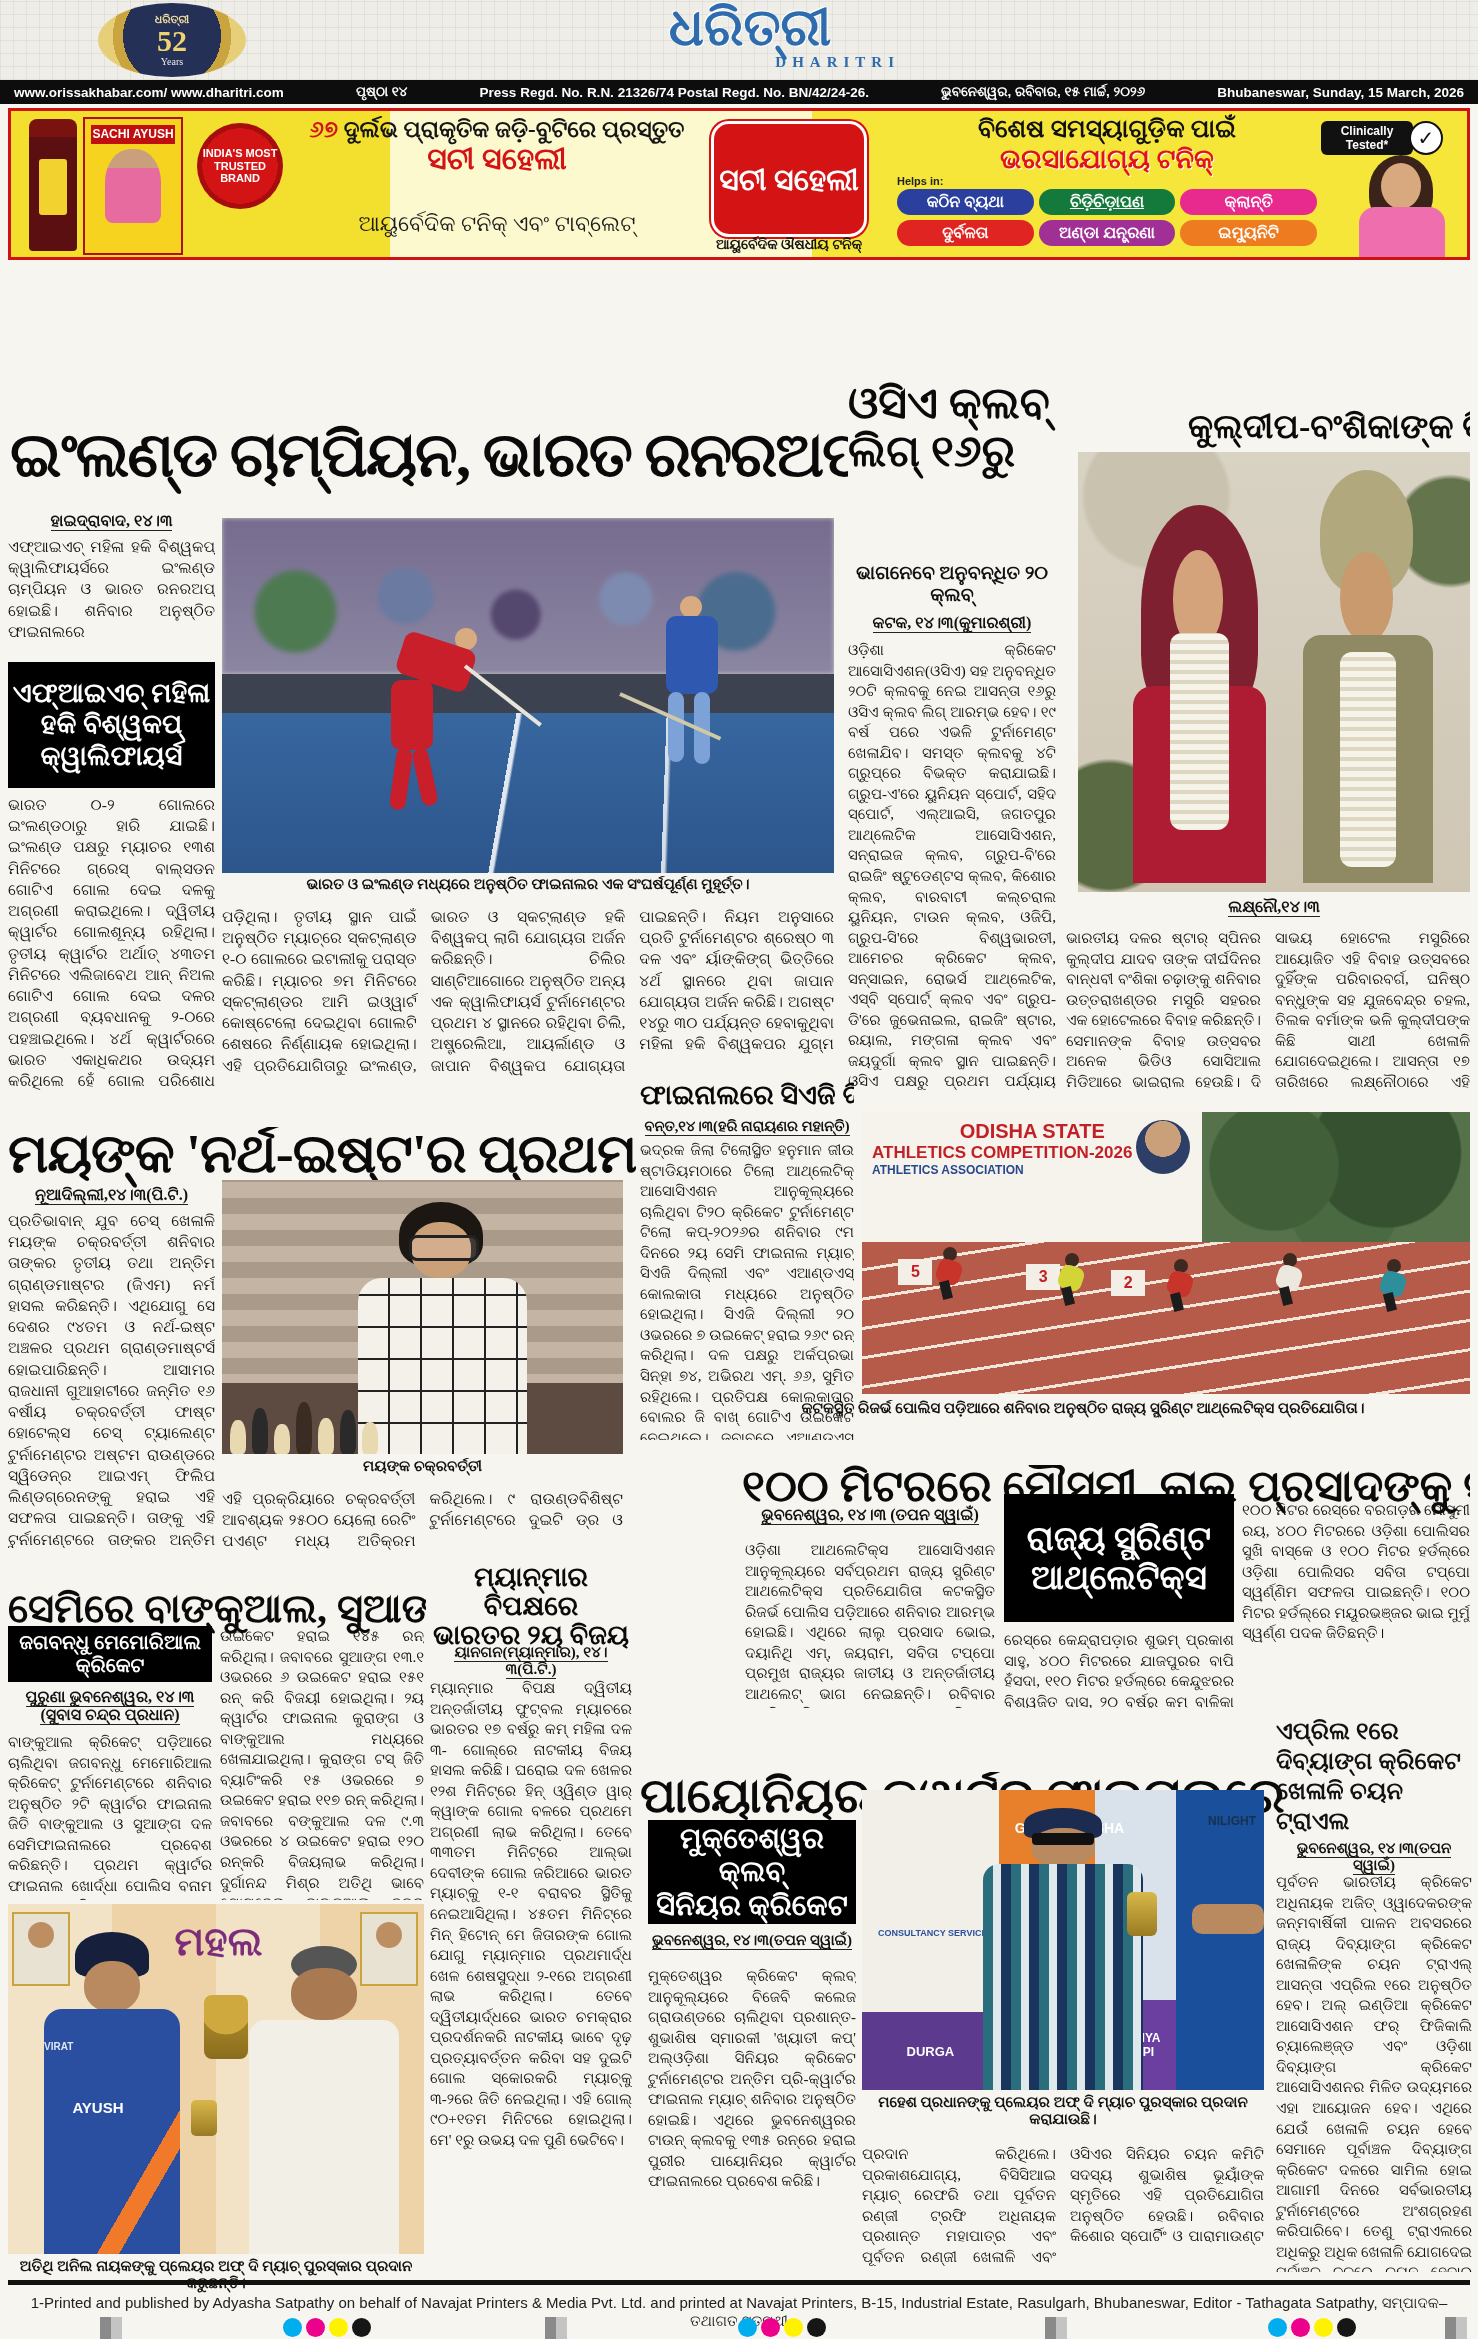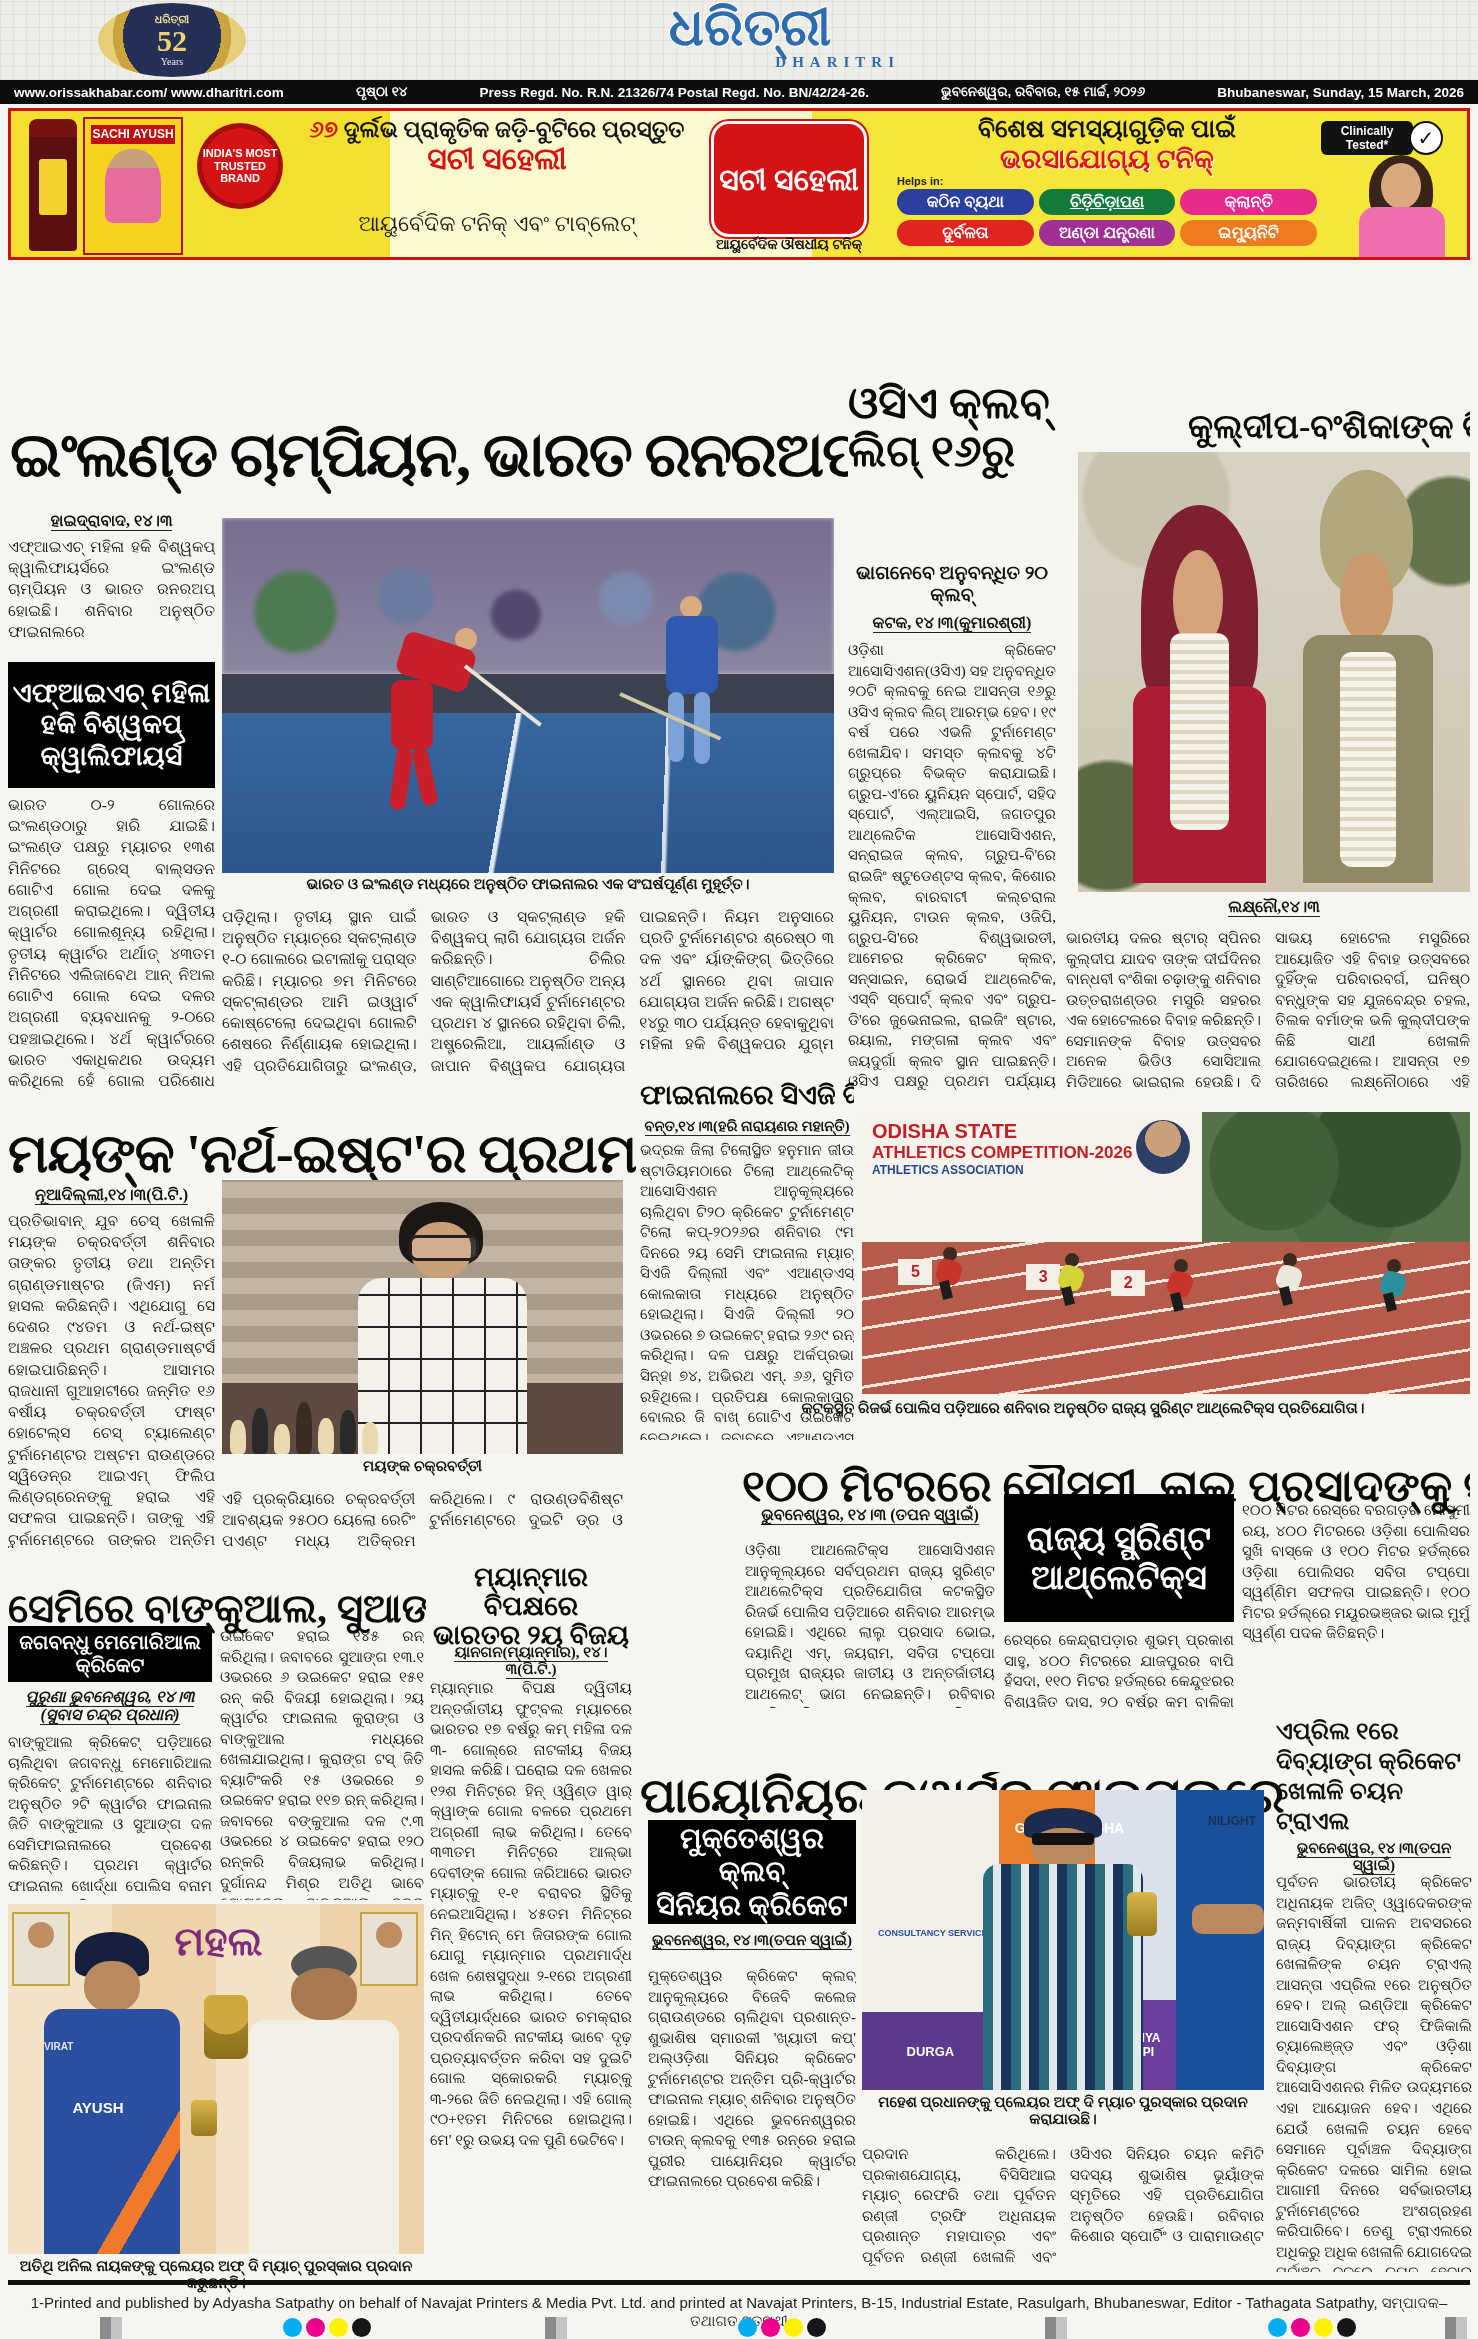--- a/index.html
+++ b/index.html
@@ -126,21 +126,21 @@
       repeating-linear-gradient(0deg,transparent 0 30px,#222 30px 32px),#f4f1ea;}
   .pieces{position:absolute;left:0;bottom:0;width:100%;height:18%;display:flex;align-items:flex-end;gap:6px;padding:0 8px;}
   .pc{width:16px;border-radius:45% 45% 20% 20%;}
   
   .at-trees{position:absolute;right:0;top:0;width:46%;height:48%;background:
      radial-gradient(circle at 30% 40%,#41603a 0 30%,transparent 31%),
      radial-gradient(circle at 70% 30%,#35512f 0 34%,transparent 35%),
      radial-gradient(circle at 55% 70%,#4a6a42 0 30%,transparent 31%),#55724a;}
   .at-banner{position:absolute;left:0;top:0;width:56%;height:46%;background:#f6f3ec;padding:8px 10px;box-sizing:border-box;
      font-family:"Liberation Sans",sans-serif;}
-  .at-banner .t1{color:#c22026;font-weight:bold;font-size:20px;}
+  .at-banner .t1{color:#c22026;font-weight:bold;font-size:20px;text-align:center;}
   .at-banner .t2{color:#c22026;font-weight:bold;font-size:17px;}
   .at-banner .t3{color:#27488e;font-weight:bold;font-size:12px;}
   .at-off{position:absolute;right:12px;top:8px;width:54px;height:54px;border-radius:50%;background:radial-gradient(circle at 50% 35%,#caa07a 0 40%,#2d3f66 41%);}
   .at-track{position:absolute;left:0;bottom:0;width:100%;height:54%;background:
      repeating-linear-gradient(171deg,#b65a49 0 26px,#f0e6da 26px 29px);}
   .lane-num{position:absolute;width:34px;height:26px;background:#f3efe6;color:#c22026;font-weight:bold;
      font-size:16px;display:flex;align-items:center;justify-content:center;font-family:"Liberation Sans",sans-serif;}
   .runner{position:absolute;width:30px;height:52px;}
   .runner .rh{position:absolute;left:8px;top:0;width:14px;height:14px;border-radius:50%;background:#3c2a20;}
   .runner .rb{position:absolute;left:2px;top:13px;width:24px;height:24px;border-radius:8px;transform:rotate(18deg);}
@@ -389,21 +389,21 @@
   <div class="abs dl" style="left:745px;top:1506px;width:250px;">
     <span>ଭୁବନେଶ୍ୱର, ୧୪।୩ (ତପନ ସ୍ୱାଇଁ)</span></div>
   <div class="abs kick" style="left:1004px;top:1494px;width:230px;height:128px;font-size:34px;">ରାଜ୍ୟ ସ୍ପ୍ରିଣ୍ଟ
 ଆଥ୍‌ଲେଟିକ୍ସ</div>
   <div class="abs body" style="left:745px;top:1540px;width:250px;height:168px;font-size:15px;">ଓଡ଼ିଶା ଆଥଲେଟିକ୍ସ ଆସୋସିଏଶନ ଆନୁକୂଲ୍ୟରେ ସର୍ବପ୍ରଥମ ରାଜ୍ୟ ସ୍ପ୍ରିଣ୍ଟ ଆଥଲେଟିକ୍ସ ପ୍ରତିଯୋଗିତା କଟକସ୍ଥିତ ରିଜର୍ଭ ପୋଲିସ ପଡ଼ିଆରେ ଶନିବାର ଆରମ୍ଭ ହୋଇଛି। ଏଥିରେ ଲାଲୁ ପ୍ରସାଦ ଭୋଇ, ଦୟାନିଥି ଏମ୍, ଜୟରାମ, ସବିତା ଟପ୍ପୋ ପ୍ରମୁଖ ରାଜ୍ୟର ଜାତୀୟ ଓ ଅନ୍ତର୍ଜାତୀୟ ଆଥଲେଟ୍ ଭାଗ ନେଇଛନ୍ତି। ରବିବାର ପ୍ରତିଯୋଗିତା ଶେଷ ହେବ। ପ୍ରଥମ ଦିବସର ଫଳାଫଳ ଅନୁସାରେ ୨୦ ବର୍ଷରୁ କମ୍ ବାଳକ ୧୦୦ ମିଟର</div>
   <div class="abs body" style="left:1004px;top:1630px;width:230px;height:78px;font-size:15px;">ରେସ୍‌ରେ କେନ୍ଦ୍ରାପଡ଼ାର ଶୁଭମ୍ ପ୍ରକାଶ ସାହୁ, ୪୦୦ ମିଟରରେ ଯାଜପୁରର ବାପି ହଁସଦା, ୧୧୦ ମିଟର ହର୍ଡଲ୍‌ରେ କେନ୍ଦୁଝରର ବିଶ୍ୱଜିତ ଦାସ, ୨୦ ବର୍ଷରୁ କମ୍ ବାଳିକା ୧୦୦ ମିଟର ରେସ୍‌ରେ ଜଗତ୍‌ସିଂହପୁରର ଶୁଭଶ୍ରୀ ପରିଡ଼ା, ୪୦୦ ମିଟରରେ କଟକର ବାସନ୍ତି ମାଝି,</div>
   <div class="abs body" style="left:1242px;top:1500px;width:228px;height:208px;font-size:15px;">୧୦୦ ମିଟର ରେସ୍‌ରେ ବରଗଡ଼ର ମୌସୁମୀ ରୟ, ୪୦୦ ମିଟରରେ ଓଡ଼ିଶା ପୋଲିସର ସୁଖି ବାସ୍କେ ଓ ୧୦୦ ମିଟର ହର୍ଡଲ୍‌ରେ ଓଡ଼ିଶା ପୋଲିସର ସବିତା ଟପ୍ପୋ ସ୍ୱର୍ଣ୍ଣିମ ସଫଳତା ପାଇଛନ୍ତି। ୧୦୦ ମିଟର ହର୍ଡଲ୍‌ରେ ମୟୂରଭଞ୍ଜର ଭାଇ ମୁର୍ମୁ ସ୍ୱର୍ଣ୍ଣ ପଦକ ଜିତିଛନ୍ତି।</div>
 
   <h2 class="abs hl" style="left:8px;top:1556px;width:418px;height:62px;font-size:40px;">ସେମିରେ ବାଙ୍କୁଆଲ, ସୁଆଙ୍ଗ</h2>
   <div class="abs kick" style="left:8px;top:1626px;width:204px;height:56px;font-size:20px;">ଜଗବନ୍ଧୁ ମେମୋରିଆଲ କ୍ରିକେଟ</div>
-  <div class="abs dl" style="left:8px;top:1670px;width:204px;white-space:pre-line;font-style:italic;">
+  <div class="abs dl" style="left:8px;top:1670px;width:204px;white-space:pre-line;">
     <span>ପୁରୁଣା ଭୁବନେଶ୍ୱର, ୧୪।୩
 (ସୁବାସ ଚନ୍ଦ୍ର ପ୍ରଧାନ)</span></div>
   <div class="abs body" style="left:8px;top:1732px;width:204px;height:168px;font-size:15px;">ବାଙ୍କୁଆଲ କ୍ରିକେଟ୍ ପଡ଼ିଆରେ ଚାଲିଥିବା ଜଗବନ୍ଧୁ ମେମୋରିଆଲ କ୍ରିକେଟ୍ ଟୁର୍ନାମେଣ୍ଟରେ ଶନିବାର ଅନୁଷ୍ଠିତ ୨ଟି କ୍ୱାର୍ଟର ଫାଇନାଲ ଜିତି ବାଙ୍କୁଆଲ ଓ ସୁଆଙ୍ଗ ଦଳ ସେମିଫାଇନାଲରେ ପ୍ରବେଶ କରିଛନ୍ତି। ପ୍ରଥମ କ୍ୱାର୍ଟର ଫାଇନାଲ ଖୋର୍ଦ୍ଧା ପୋଲିସ ବନାମ ସୁଆଙ୍ଗ କ୍ରିକେଟ ଦଳ ମଧ୍ୟରେ ହୋଇଥିଲା। ଖୋର୍ଦ୍ଧା ପୋଲିସ ଟସ୍ ଜିତି ବ୍ୟାଟିଂ କରି ନିର୍ଦ୍ଧାରିତ ୧୫ ଓଭରରେ ୮</div>
   <div class="abs body" style="left:220px;top:1626px;width:204px;height:274px;font-size:15px;">ଉଇକେଟ ହରାଇ ୧୪୫ ରନ୍ କରିଥିଲା। ଜବାବରେ ସୁଆଙ୍ଗ ୧୩.୧ ଓଭରରେ ୬ ଉଇକେଟ ହରାଇ ୧୫୧ ରନ୍ କରି ବିଜୟୀ ହୋଇଥିଲା। ୨ୟ କ୍ୱାର୍ଟର ଫାଇନାଲ କୁରାଙ୍ଗ ଓ ବାଙ୍କୁଆଲ ମଧ୍ୟରେ ଖେଳାଯାଇଥିଲା। କୁରାଙ୍ଗ ଟସ୍ ଜିତି ବ୍ୟାଟିଂକରି ୧୫ ଓଭରରେ ୭ ଉଇକେଟ ହରାଇ ୧୧୭ ରନ୍ କରିଥିଲା। ଜବାବରେ ବଙ୍କୁଆଲ ଦଳ ୯.୩ ଓଭରରେ ୪ ଉଇକେଟ ହରାଇ ୧୨୦ ରନ୍‌କରି ବିଜୟଲାଭ କରିଥିଲା। ଦୁର୍ଗାନନ୍ଦ ମିଶ୍ର ଅତିଥି ଭାବେ ଯୋଗଦେଇ ବାଙ୍କୁଆଲ ଦଳର ଅନିଲ ନାୟକଙ୍କୁ ପ୍ଲେୟର ଅଫ ଦି ମ୍ୟାଚ୍ ପୁରସ୍କାର ପ୍ରଦାନ କରିଥିଲେ।</div>
 
   <figure class="abs ph" style="left:8px;top:1904px;width:416px;height:350px;margin:0;">
     <div class="t1-bg nt"></div>
     <div class="t1-txt">ମହଲ</div>
     <div class="t1-mini" style="left:4px;top:8px;">
         <div class="mf"></div>

